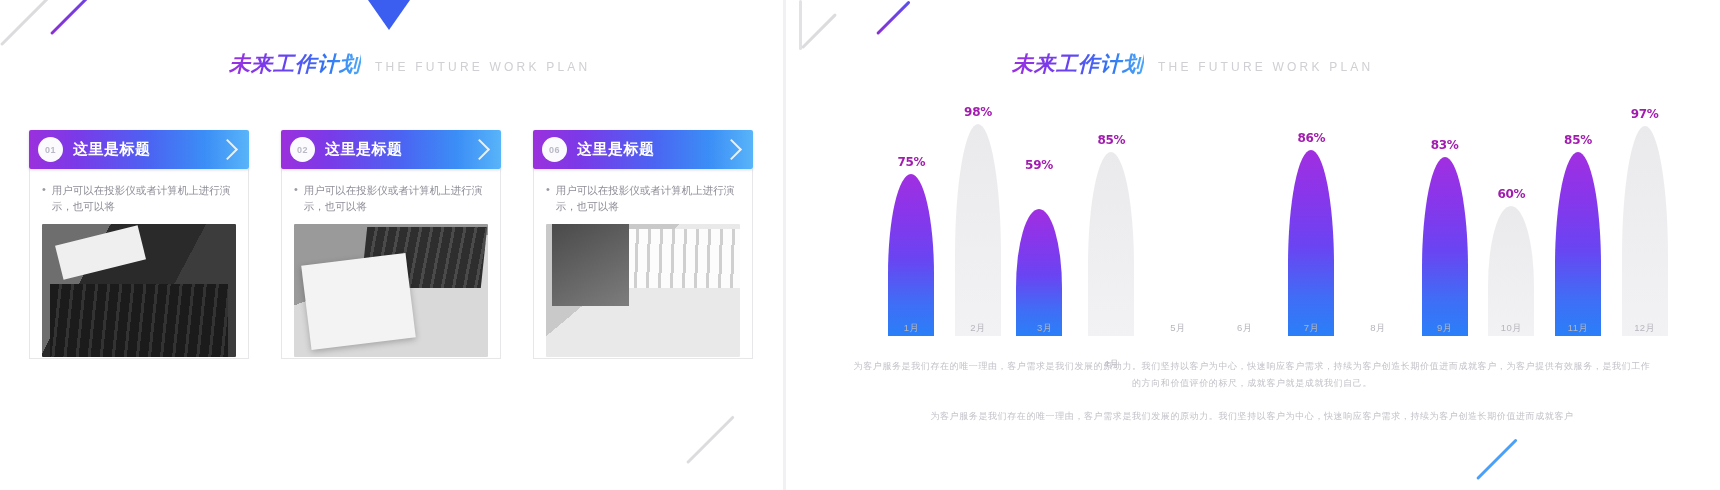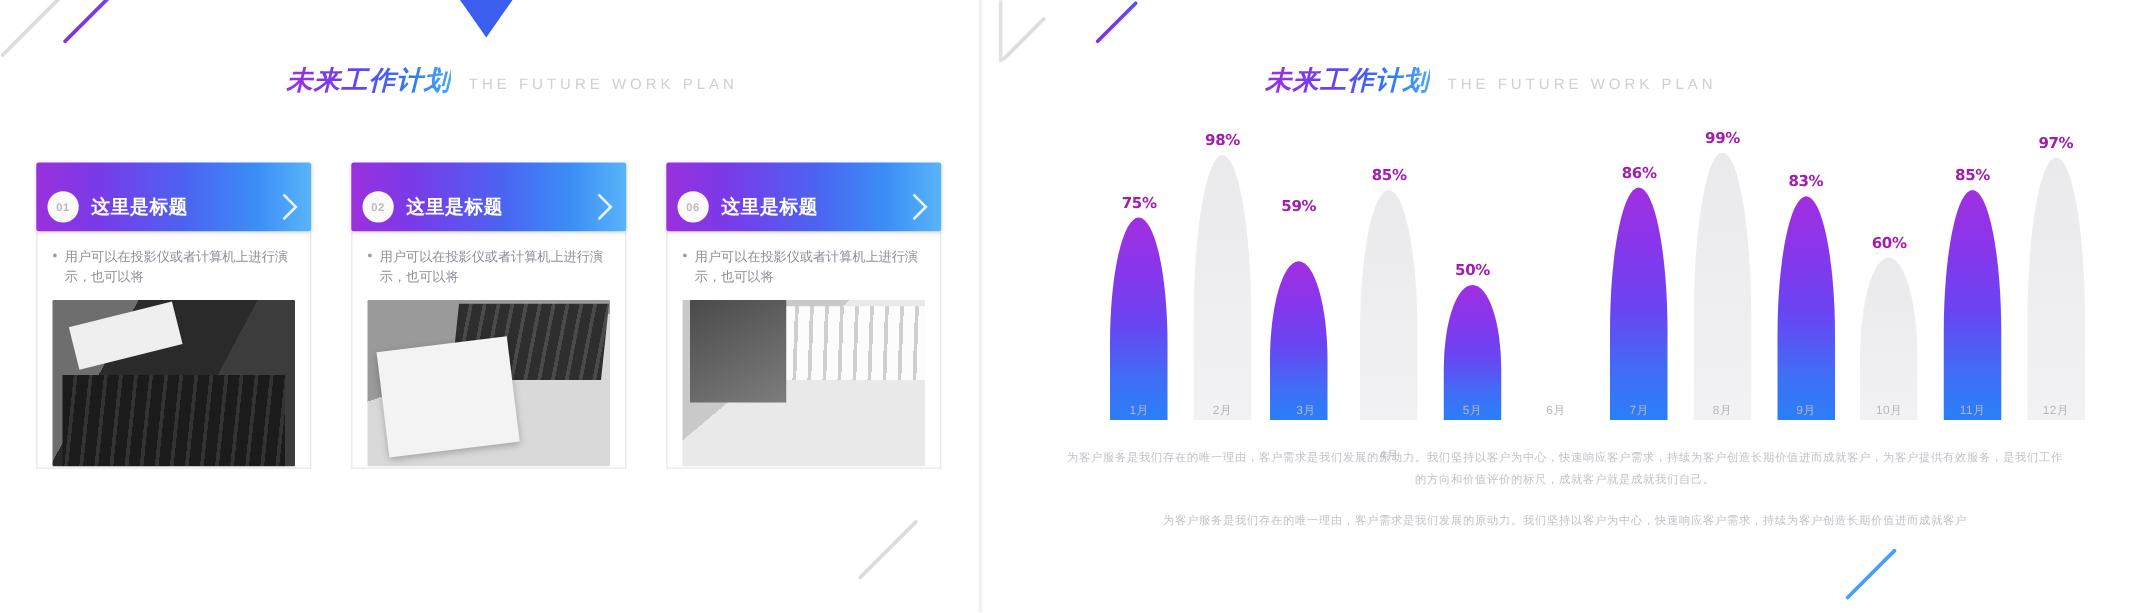--- a/index.html
+++ b/index.html
@@ -37,21 +37,21 @@
     -webkit-text-fill-color:transparent;color:transparent;font-style:italic;
   }
   .heading-en{font-size:12px;letter-spacing:3.2px;color:#cfcfd4;font-weight:500;}
 
   
   .cards{position:absolute;left:29px;top:130px;display:flex;gap:32px;}
   .card{width:220px;}
   .card-head{
     position:relative;height:39px;border-radius:2px;
     background:linear-gradient(90deg,#9b30dd 0%,#7a3ae8 22%,#4b64f2 55%,#3b8ef6 80%,#59b4f9 100%);
-    display:flex;align-items:center;padding:16px 10px 0 9px;
+    display:flex;align-items:center;padding:0 10px 0 9px;
     box-shadow:0 1px 3px rgba(60,60,110,.18);
   }
   .card-num{
     width:25px;height:25px;border-radius:50%;background:#fbfbfd;
     display:flex;align-items:center;justify-content:center;
     font-size:9px;color:#b9b9c6;letter-spacing:.5px;font-weight:600;flex:none;
   }
   .card-title{
     margin-left:10px;color:#fff;font-size:15px;font-weight:bold;letter-spacing:.5px;
   }
@@ -203,31 +203,23 @@
           <div class="bar-shape bar-grey" style="height: 211.68px;"></div>
         </div>
         <div class="bar-slot" style="left: 138px; width: 46px; height: 250px; gap: 32px;">
           <div class="bar-label">59%</div>
           <div class="bar-shape bar-grad" style="height: 127.44px;"></div>
         </div>
         <div class="bar-slot" style="left: 210.333px; width: 46px; height: 250px;">
           <div class="bar-label">85%</div>
           <div class="bar-shape bar-grey" style="height: 183.6px;"></div>
         </div>
-        <div class="bar-slot" style="left: 277px; width: 46px; height: 250px;">
-          <div class="bar-label">50%</div>
-          <div class="bar-shape bar-grad" style="height: 108px;"></div>
-        </div>
         <div class="bar-slot" style="left: 410.333px; width: 46px; height: 250px;">
           <div class="bar-label">86%</div>
           <div class="bar-shape bar-grad" style="height: 185.76px;"></div>
-        </div>
-        <div class="bar-slot" style="left: 477px; width: 46px; height: 250px;">
-          <div class="bar-label">99%</div>
-          <div class="bar-shape bar-grey" style="height: 213.84px;"></div>
         </div>
         <div class="bar-slot" style="left: 543.667px; width: 46px; height: 250px;">
           <div class="bar-label">83%</div>
           <div class="bar-shape bar-grad" style="height: 179.28px;"></div>
         </div>
         <div class="bar-slot" style="left: 610.333px; width: 46px; height: 250px;">
           <div class="bar-label">60%</div>
           <div class="bar-shape bar-grey" style="height: 129.6px;"></div>
         </div>
         <div class="bar-slot" style="left: 677px; width: 46px; height: 250px;">

